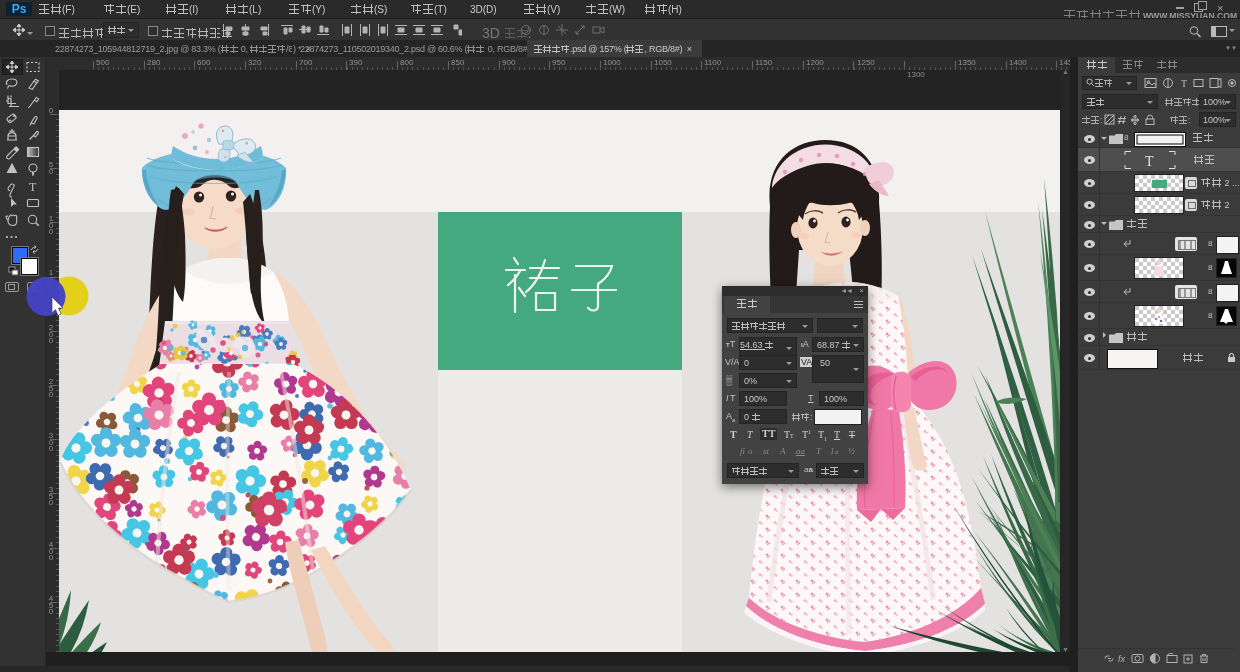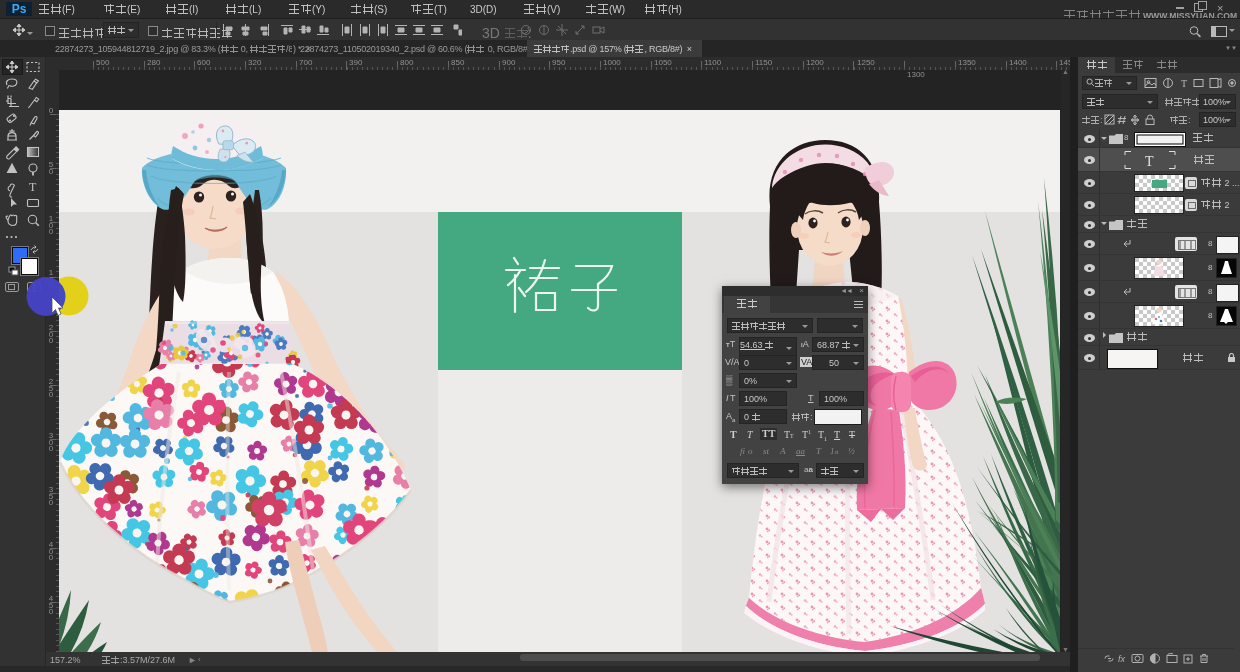--- a/index.html
+++ b/index.html
@@ -771,27 +771,20 @@
 <span class="vlb" style="top:309px;">2<br>5<br>0</span>
 <span class="vlb" style="top:363px;">3<br>0<br>0</span>
 <span class="vlb" style="top:417px;">3<br>5<br>0</span>
 <span class="vlb" style="top:472px;">4<br>0<br>0</span>
 <span class="vlb" style="top:526px;">4<br>5<br>0</span>
 </div>
 <div class="ab" id="vsb">
       <span style="position:absolute;top:-2px;left:1px;color:#777;font-size:7px;">▲</span>
       <span style="position:absolute;bottom:-1px;left:1px;color:#777;font-size:7px;">▼</span>
     </div>
-<div class="ab" id="statusbar">
- <span class="ab" style="left:4px;top:3px;">157.2%</span>
- <span class="ab s8" style="left:56px;top:3px;"><span class="g g1"></span><span class="g g4"></span>:3.57M/27.6M</span>
- <span class="ab" style="left:142px;top:3px;color:#888;">►</span>
-      <span class="ab" style="left:152px;top:3px;color:#888;font-size:8px;">‹</span>
- <div class="ab" style="left:474px;top:2px;width:520px;height:7px;background:#4d4d4d;border-radius:3px;"></div>
-</div>
 <div class="ab" id="botstrip"></div>
 <div class="ab" id="panelgap"></div>
 <div class="ab" id="charpanel">
  <div class="ab" style="left:0;top:0;width:146px;height:10px;background:#2d2d2d;">
   <span style="position:absolute;right:16px;top:1px;color:#999;font-size:7px;letter-spacing:-1px;">◄◄</span>
   <span style="position:absolute;right:4px;top:0px;color:#aaa;font-size:8px;">×</span>
       </div>
  <div class="ab" style="left:0;top:10px;width:146px;height:17px;background:#353535;">
   <div class="ab" style="left:2px;top:0;width:46px;height:17px;background:#424242;color:#d6d6d6;font-size:9px;text-align:center;line-height:17px;"><span class="g g1 s9"></span><span class="g g4 s9"></span></div>
   <span style="position:absolute;right:5px;top:5px;width:9px;height:7px;background:linear-gradient(#bbb,#bbb) 0 0/100% 1px no-repeat,linear-gradient(#bbb,#bbb) 0 3px/100% 1px no-repeat,linear-gradient(#bbb,#bbb) 0 6px/100% 1px no-repeat;"></span>
@@ -799,21 +792,21 @@
  <div class="ab" style="left:0;top:27px;width:146px;height:171px;background:#424242;">
   <div class="fld dd" style="left:5px;top:5px;width:86px;height:15px;line-height:14px;padding-left:4px;"><span class="g g1 s8"></span><span class="g g2 s8"></span><span class="g g3 s8"></span><span class="g g4 s8"></span><span class="g g1 s8"></span><span class="g g2 s8"></span></div>
   <div class="fld dd" style="left:95px;top:5px;width:46px;height:15px;"></div>
   <span class="cicon" style="left:4px;top:26px;"><b style="font-size:6px;">T</b>T</span>
   <div class="fld dd" style="left:17px;top:24px;width:58px;height:22px;line-height:14px;text-decoration:underline;">54.63 <span class="g g4 s8"></span></div>
   <span class="cicon" style="left:79px;top:26px;"><b style="font-size:6px;">I</b>A</span>
   <div class="fld dd" style="left:90px;top:24px;width:52px;height:15px;line-height:14px;padding-left:4px;">68.87 <span class="g g4 s8"></span></div>
   <span class="cicon" style="left:3px;top:44px;">V/A</span>
   <div class="fld dd" style="left:17px;top:42px;width:58px;height:15px;line-height:14px;padding-left:4px;">0</div>
   <span class="cicon" style="left:78px;top:44px;background:#d0d0d0;color:#222;padding:0 1px;">VA</span>
-  <div class="fld dd" style="left:90px;top:42px;width:52px;height:15px;line-height:14px;padding-left:16px;">50</div>
+  <div class="fld dd" style="left:90px;top:42px;width:52px;height:28px;line-height:14px;padding-left:7px;">50</div>
   <span class="cicon" style="left:4px;top:62px;">▒</span>
   <div class="fld dd" style="left:17px;top:60px;width:58px;height:15px;line-height:14px;padding-left:4px;">0%</div>
   <span class="cicon" style="left:4px;top:80px;font-style:italic;">I</span>
         <span class="cicon" style="left:8px;top:80px;">T</span>
   <div class="fld" style="left:17px;top:78px;width:48px;height:15px;line-height:14px;padding-left:4px;">100%</div>
   <span class="cicon" style="left:86px;top:80px;text-decoration:underline;">T</span>
   <div class="fld" style="left:97px;top:78px;width:45px;height:15px;line-height:14px;padding-left:4px;">100%</div>
   <span class="cicon" style="left:4px;top:98px;">A<sub style="font-size:6px;">a</sub></span>
   <div class="fld" style="left:17px;top:96px;width:48px;height:15px;line-height:14px;padding-left:4px;">0 <span class="g g4 s8"></span></div>
   <span class="ab s8" style="left:70px;top:99px;color:#c0c0c0;"><span class="g g2"></span><span class="g g3"></span>:</span>

